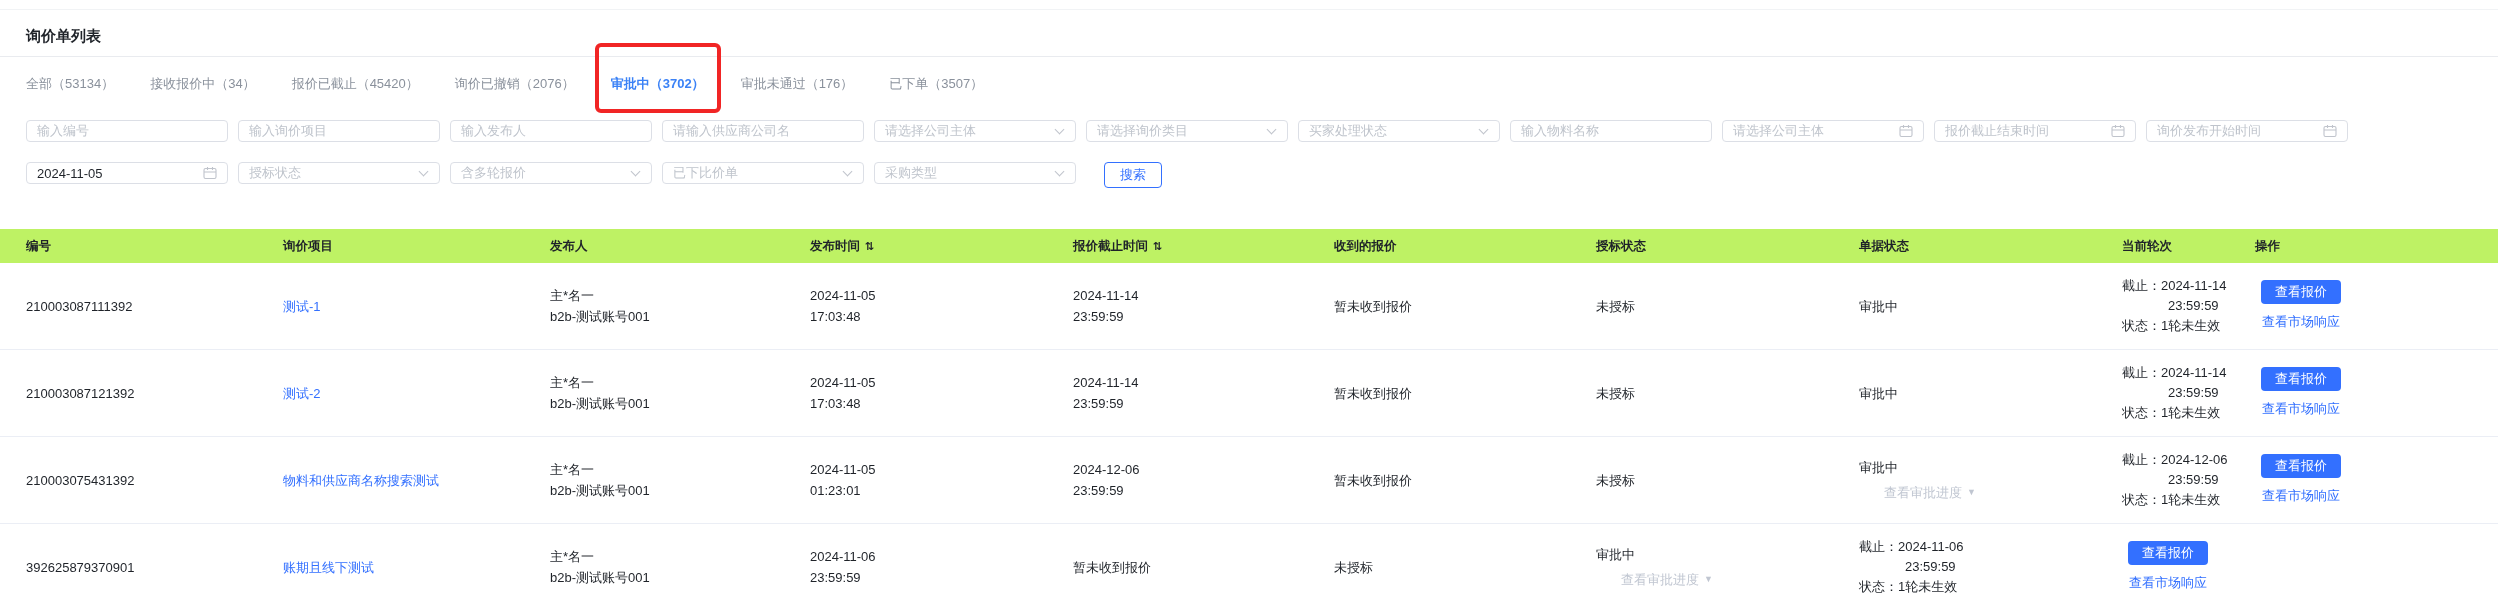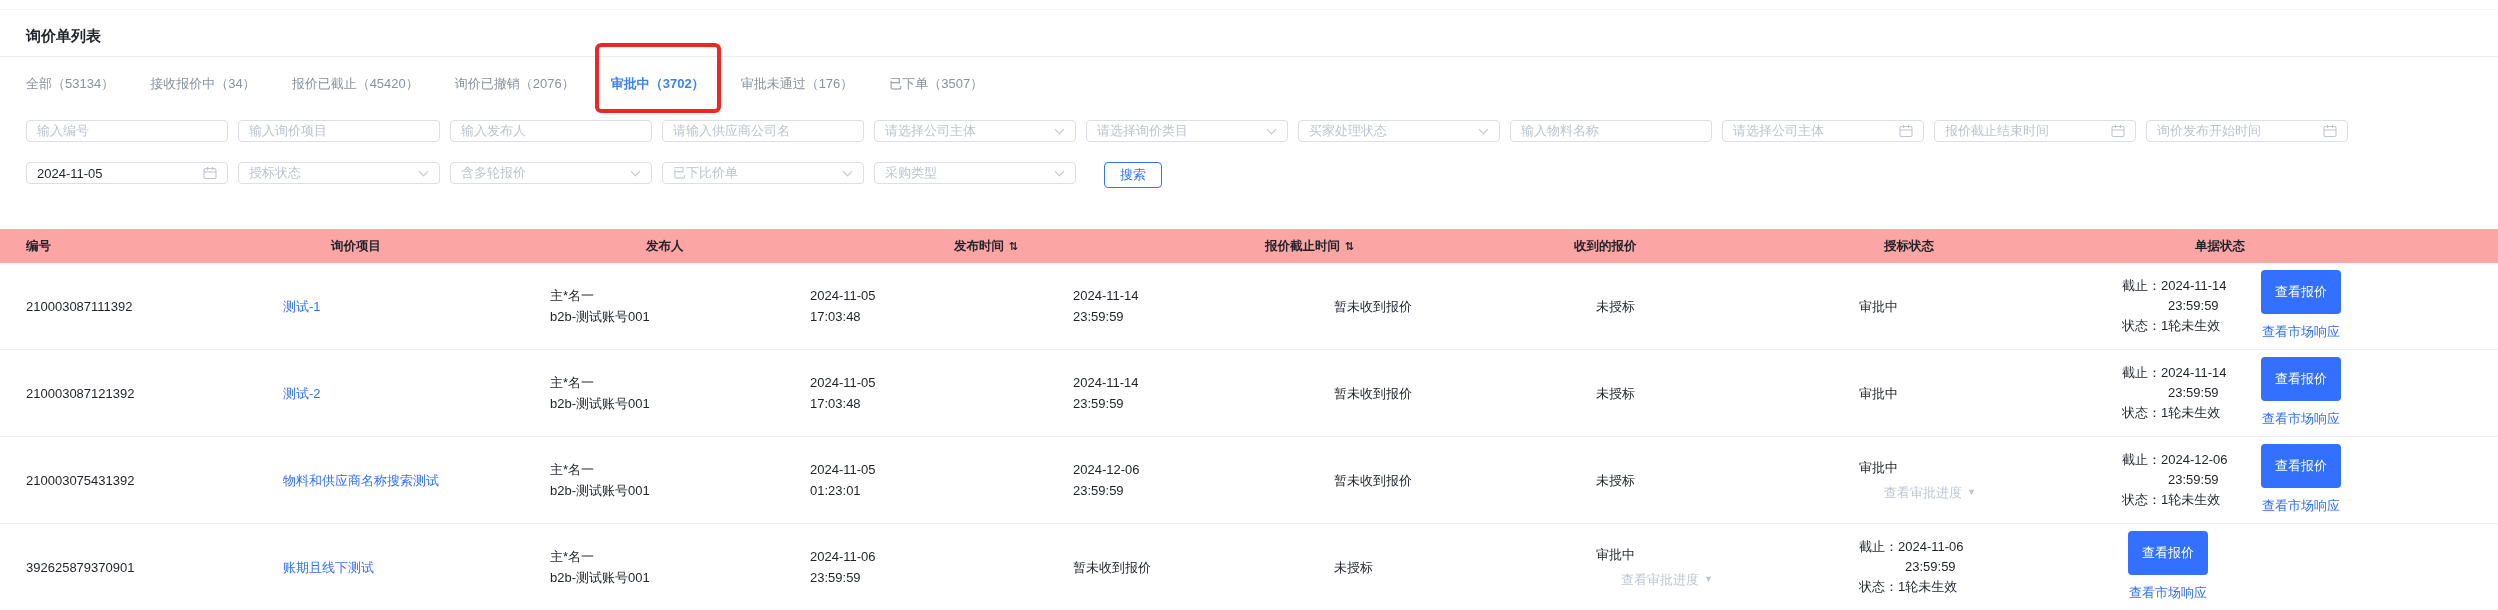--- a/index.html
+++ b/index.html
@@ -23,33 +23,33 @@
   .field-val { color: #1f2329; flex: 1; white-space: nowrap; }
   .caret { width: 7px; height: 7px; border-right: 1.5px solid #c0c4cc; border-bottom: 1.5px solid #c0c4cc;
     transform: rotate(45deg); margin: -3px 2px 0 4px; flex: none; }
   .cal { display: flex; align-items: center; flex: none; }
   .btn-search { height: 26px; padding: 0 15px; border: 1px solid #3370ff; color: #3370ff; background: #fff;
     border-radius: 4px; font-size: 13px; cursor: pointer; font-family: inherit; margin-left: 18px; }
   .table { margin-top: 41px; }
   .thead, .trow { display: grid;
     grid-template-columns: 257px 267px 260px 263px 261px 262px 263px 263px 133px 1fr;
     padding: 0 26px; align-items: center; }
-  .thead { background: #fca5a5; height: 34px; font-weight: 700; font-size: 12.5px; gap: 48px; }
+  .thead { background: #bef264; height: 34px; font-weight: 700; font-size: 12.5px; }
   .th { display: flex; align-items: center; gap: 5px; }
   .sort { font-size: 11px; cursor: pointer; }
   .trow { height: 87px; border-bottom: 1px solid #ebeef5; }
   .td { line-height: 21px; }
   .link { color: #3370ff; text-decoration: none; cursor: pointer; }
   .progress { color: #c0c6d1; margin-top: 4px; display: flex; align-items: center; gap: 5px; cursor: pointer; margin-left: 25px; }
   .tri { font-size: 9px; color: #c0c6d1; }
   .round { line-height: 20px; }
   .round .indent { padding-left: 46px; }
   .actions { display: flex; flex-direction: column; align-items: center; gap: 7px;
     justify-self: start; padding-left: 6px; }
-  .btn-primary { background: #3370ff; color: #fff; border: none; border-radius: 4px; height: 44px;
+  .btn-primary { background: #3370ff; color: #fff; border: none; border-radius: 4px; height: 24px;
     padding: 0 14px; font-size: 13px; cursor: pointer; font-family: inherit; }
 </style>
 </head>
 <body>
 
 <div class="topline"></div>
 <div class="page-title">询价单列表</div>
 <div class="divider"></div>
 <div class="tabs" id="tab-bar">
     <div class="tab">全部（53134）</div>

